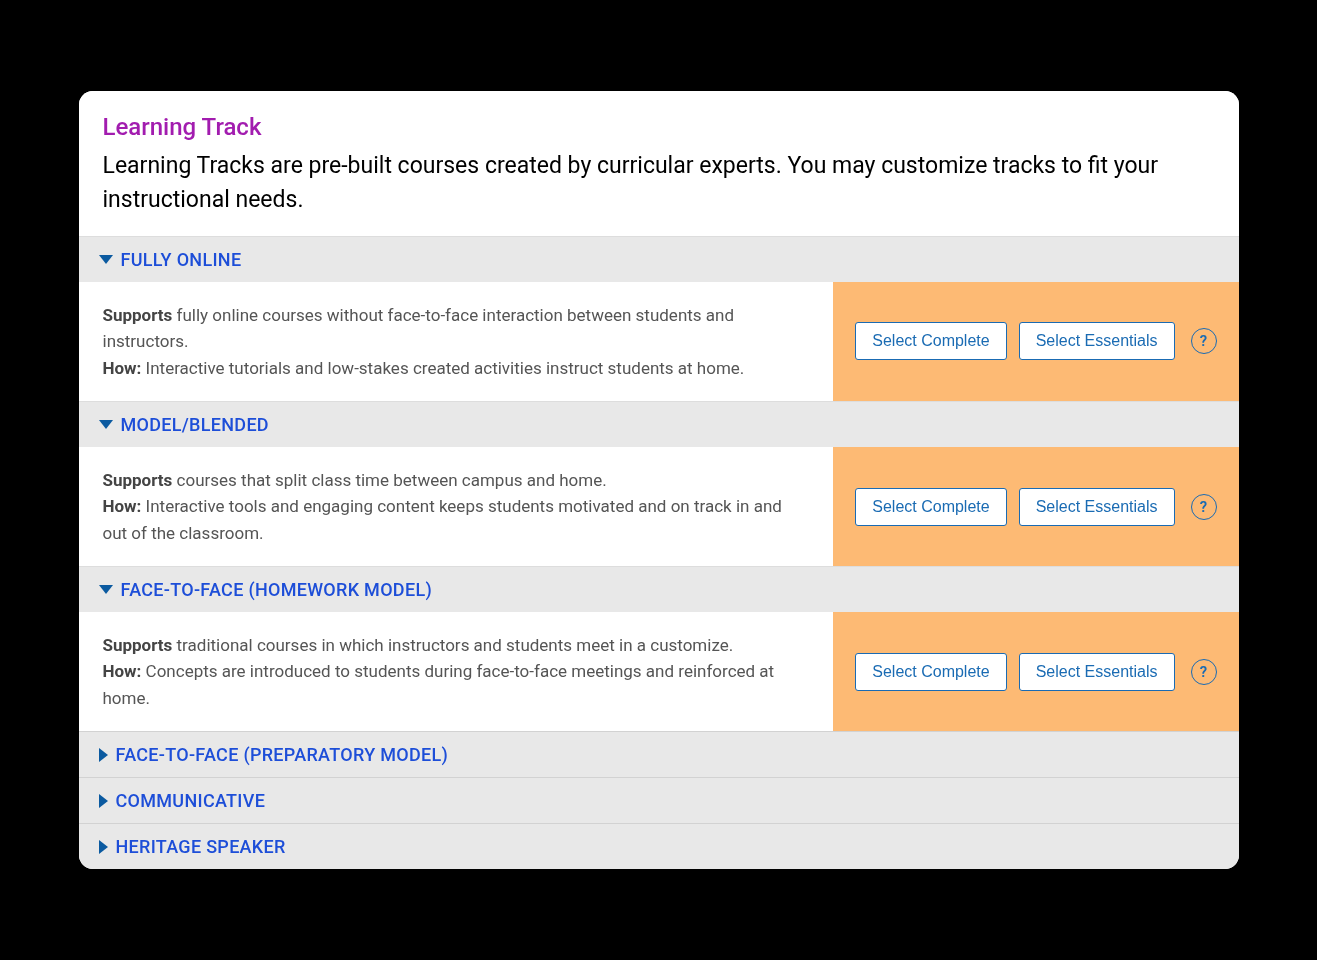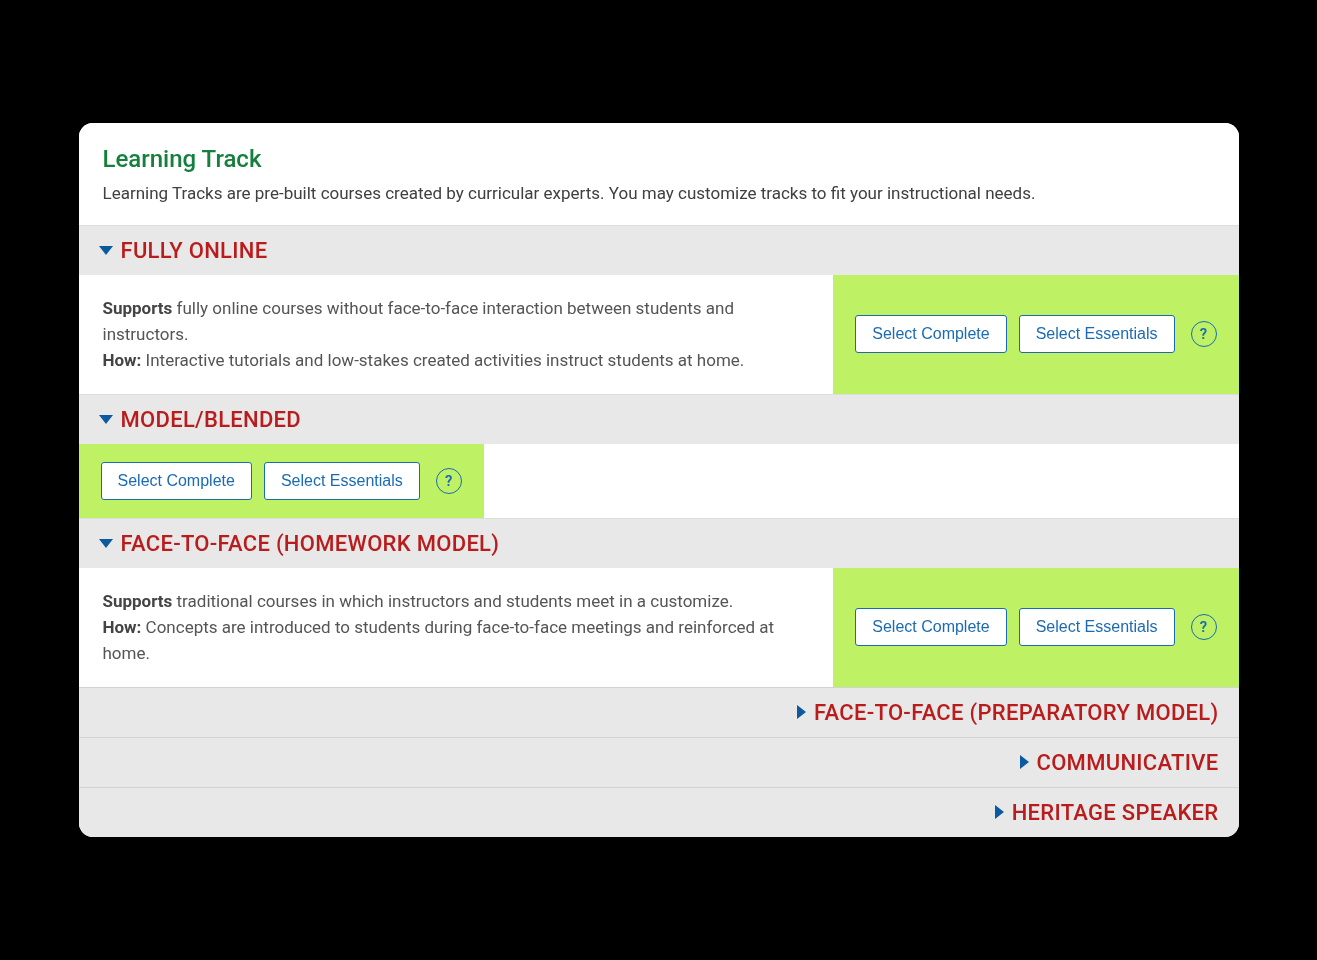--- a/index.html
+++ b/index.html
@@ -19,26 +19,26 @@
     box-shadow: 0 30px 60px rgba(0,0,0,0.55), 0 8px 20px rgba(0,0,0,0.4);
     overflow: hidden;
   }
   .header {
     padding: 22px 24px 18px 24px;
     background: #fff;
   }
   .header h1 {
     font-size: 24px;
     font-weight: 500;
-    color: #15803d;
+    color: #a21caf;
     margin-bottom: 8px;
   }
   .header p {
-    font-size: 17px;
-    color: #404040;
+    font-size: 23px;
+    color: #000000;
     line-height: 1.5;
   }
   .section-header {
     display: flex;
     align-items: center;
     gap: 8px;
     background: #e8e8e8;
     padding: 12px 20px;
     border-top: 1px solid #ddd;
     cursor: pointer;
@@ -53,23 +53,23 @@
     border-left: 7px solid transparent;
     border-right: 7px solid transparent;
     border-top: 9px solid #0b5aa0;
   }
   .caret-right {
     border-top: 7px solid transparent;
     border-bottom: 7px solid transparent;
     border-left: 9px solid #0b5aa0;
   }
   .section-header .title {
-    font-size: 22px;
+    font-size: 18px;
     font-weight: 500;
-    color: #b91c1c;
+    color: #1d4ed8;
     letter-spacing: 0.3px;
   }
   .section-body {
     display: flex;
     align-items: stretch;
     gap: 25px;
   }
   .section-desc {
     flex: 1 1 auto;
     padding: 20px 24px;
@@ -77,21 +77,21 @@
     color: #555;
     font-size: 17px;
     line-height: 1.55;
   }
   .section-desc .label-strong {
     font-weight: 700;
     color: #444;
   }
   .section-actions {
     flex: 0 0 auto;
-    background: #bef264;
+    background: #fdba74;
     display: flex;
     align-items: center;
     gap: 12px;
     padding: 18px 22px;
   }
   .btn {
     border: 1.5px solid #1a6bb3;
     background: #fff;
     color: #1a6bb3;
     font-size: 16px;
@@ -111,21 +111,20 @@
     color: #1a6bb3;
     font-size: 15px;
     font-weight: 600;
     cursor: pointer;
     margin-left: 4px;
     flex-shrink: 0;
   }
   .collapsed-row {
     background: #e8e8e8;
     border-top: 1px solid #d2d2d2;
-    justify-content: flex-end;
   }
 </style>
 </head>
 <body>
 
 <div class="card">
 
   <div class="header">
     <h1>Learning Track</h1>
     <p>Learning Tracks are pre-built courses created by curricular experts. You may customize tracks to fit your instructional needs.</p>
@@ -145,20 +144,24 @@
       <button class="btn">Select Essentials</button>
       <span class="help-circle">?</span>
     </div>
   </div>
 
   <div class="section-header">
     <span class="caret-down"></span>
     <span class="title">MODEL/BLENDED</span>
   </div>
   <div class="section-body">
+    <div class="section-desc">
+      <span class="label-strong">Supports</span><span> courses that split class time between campus and home.</span><br>
+      <span class="label-strong">How:</span><span> Interactive tools and engaging content keeps students motivated and on track in and out of the classroom.</span>
+    </div>
     <div class="section-actions">
       <button class="btn">Select Complete</button>
       <button class="btn">Select Essentials</button>
       <span class="help-circle">?</span>
     </div>
   </div>
 
   <div class="section-header">
     <span class="caret-down"></span>
     <span class="title">FACE-TO-FACE (HOMEWORK MODEL)</span>

